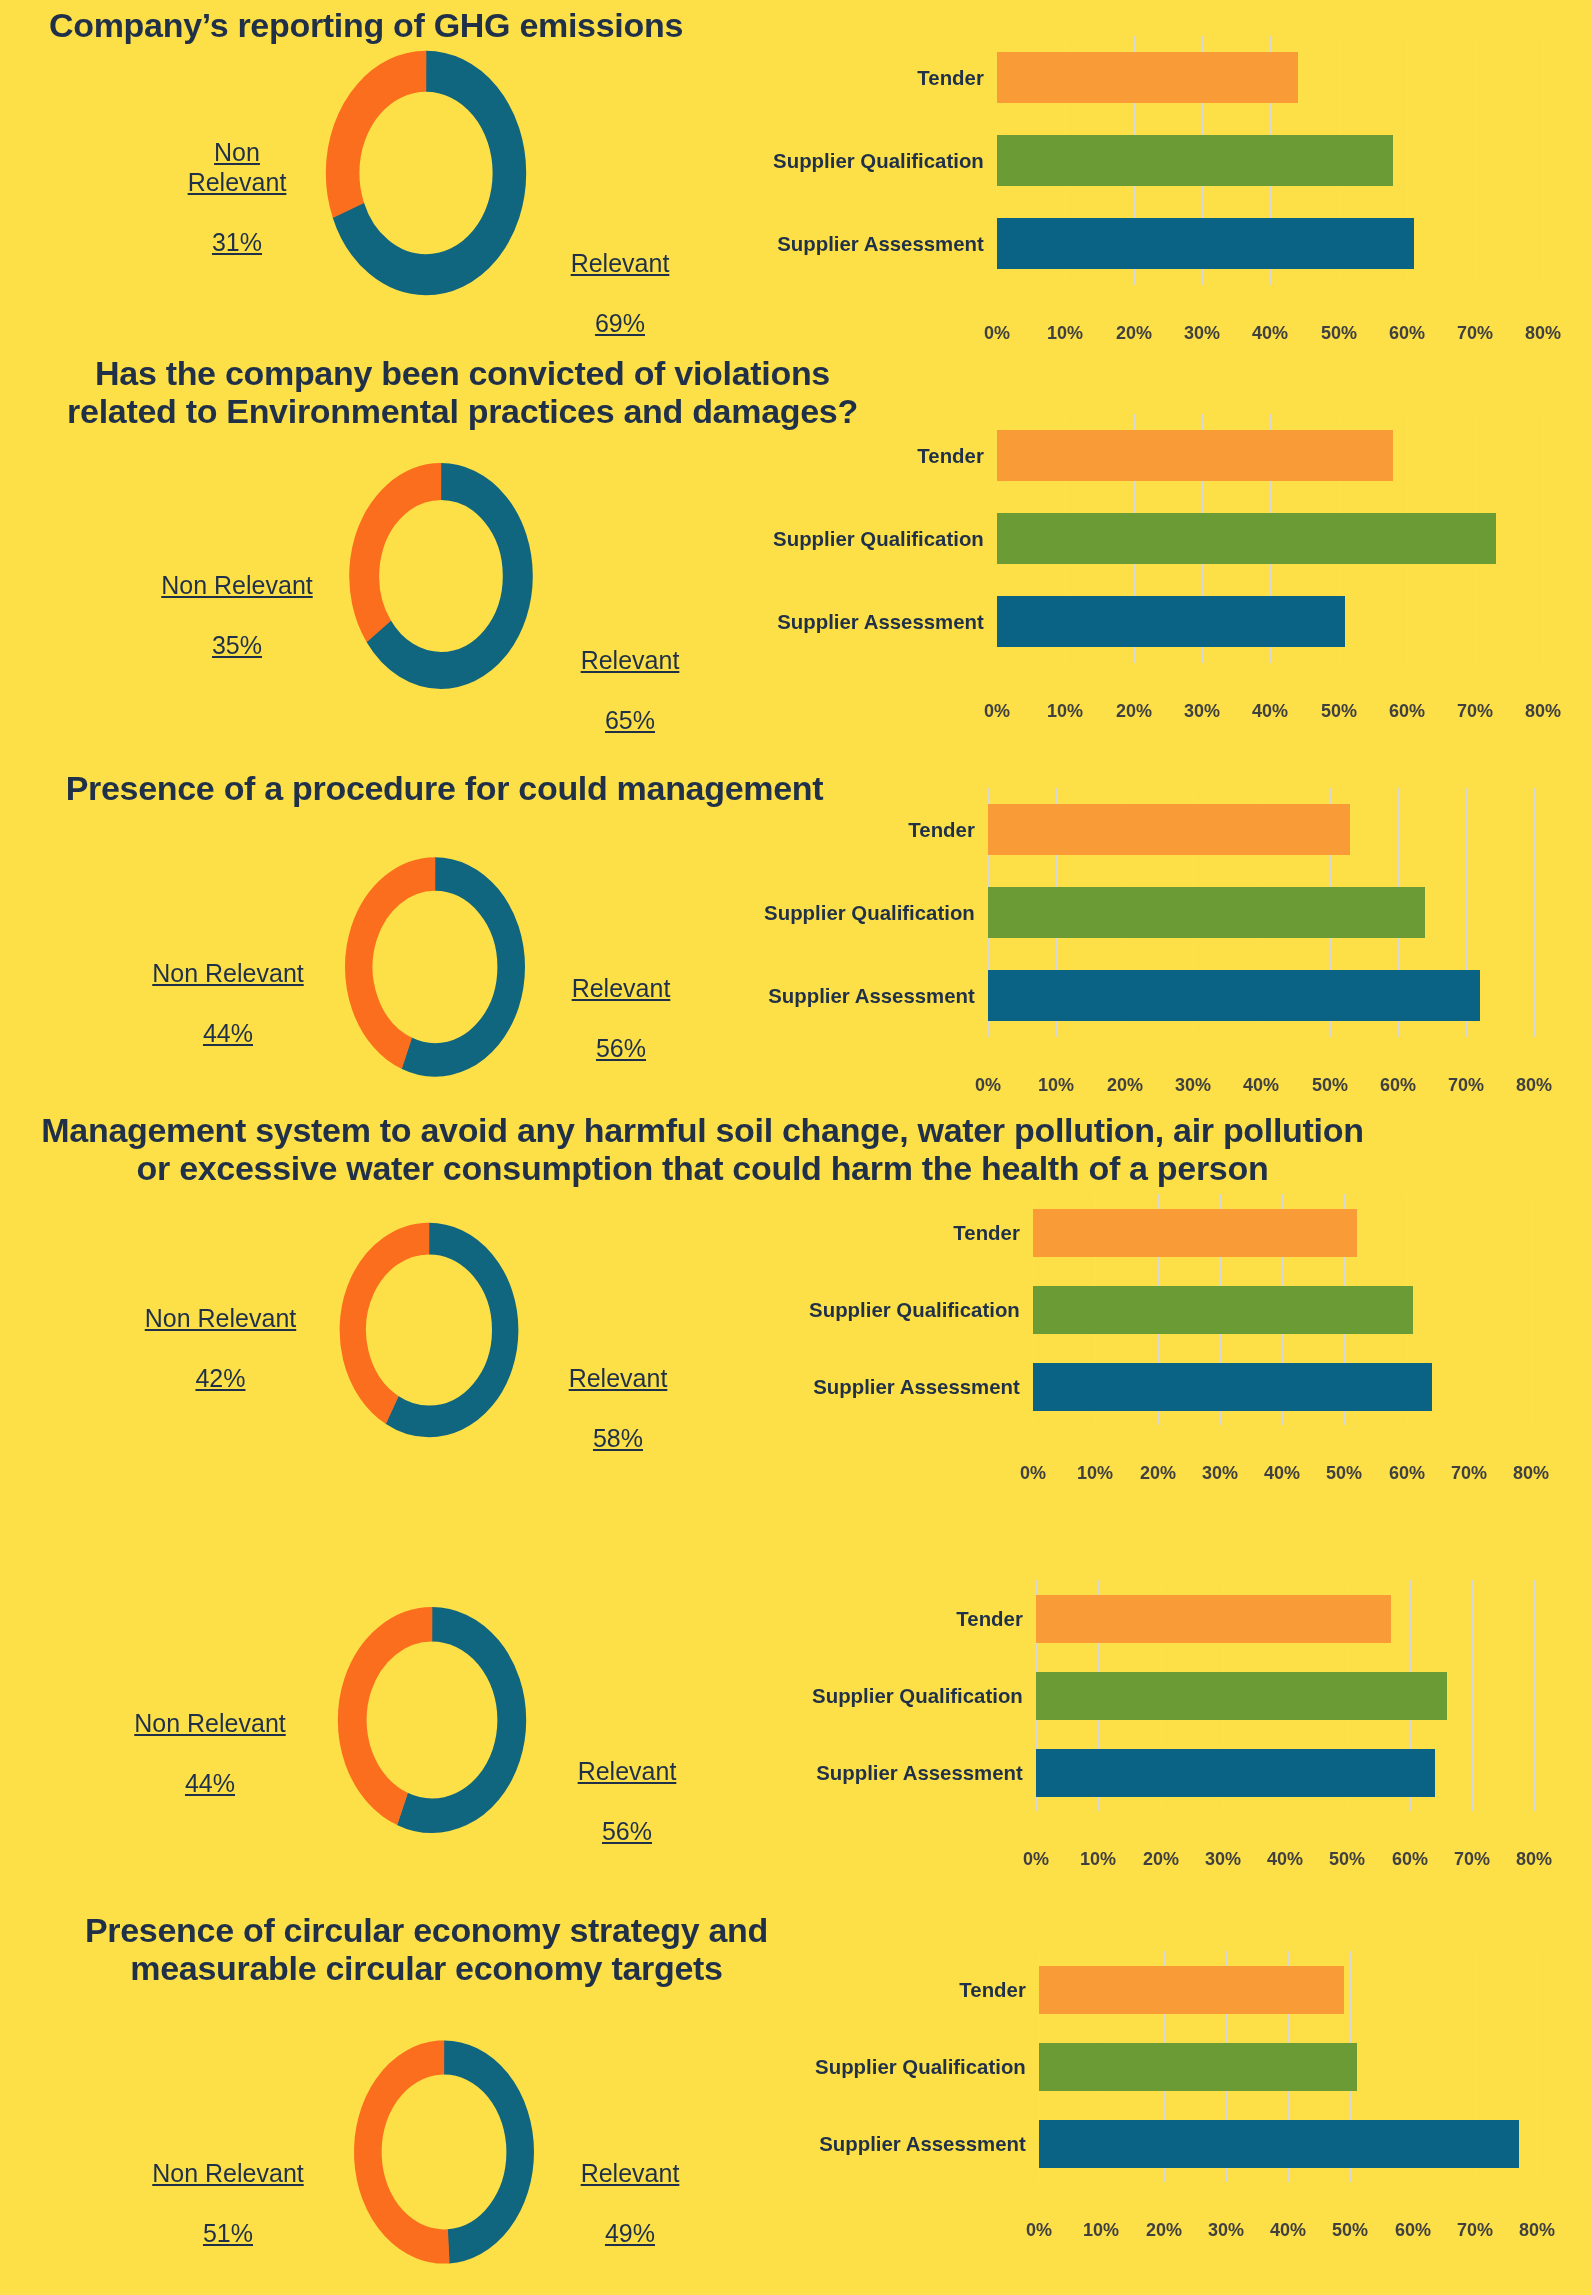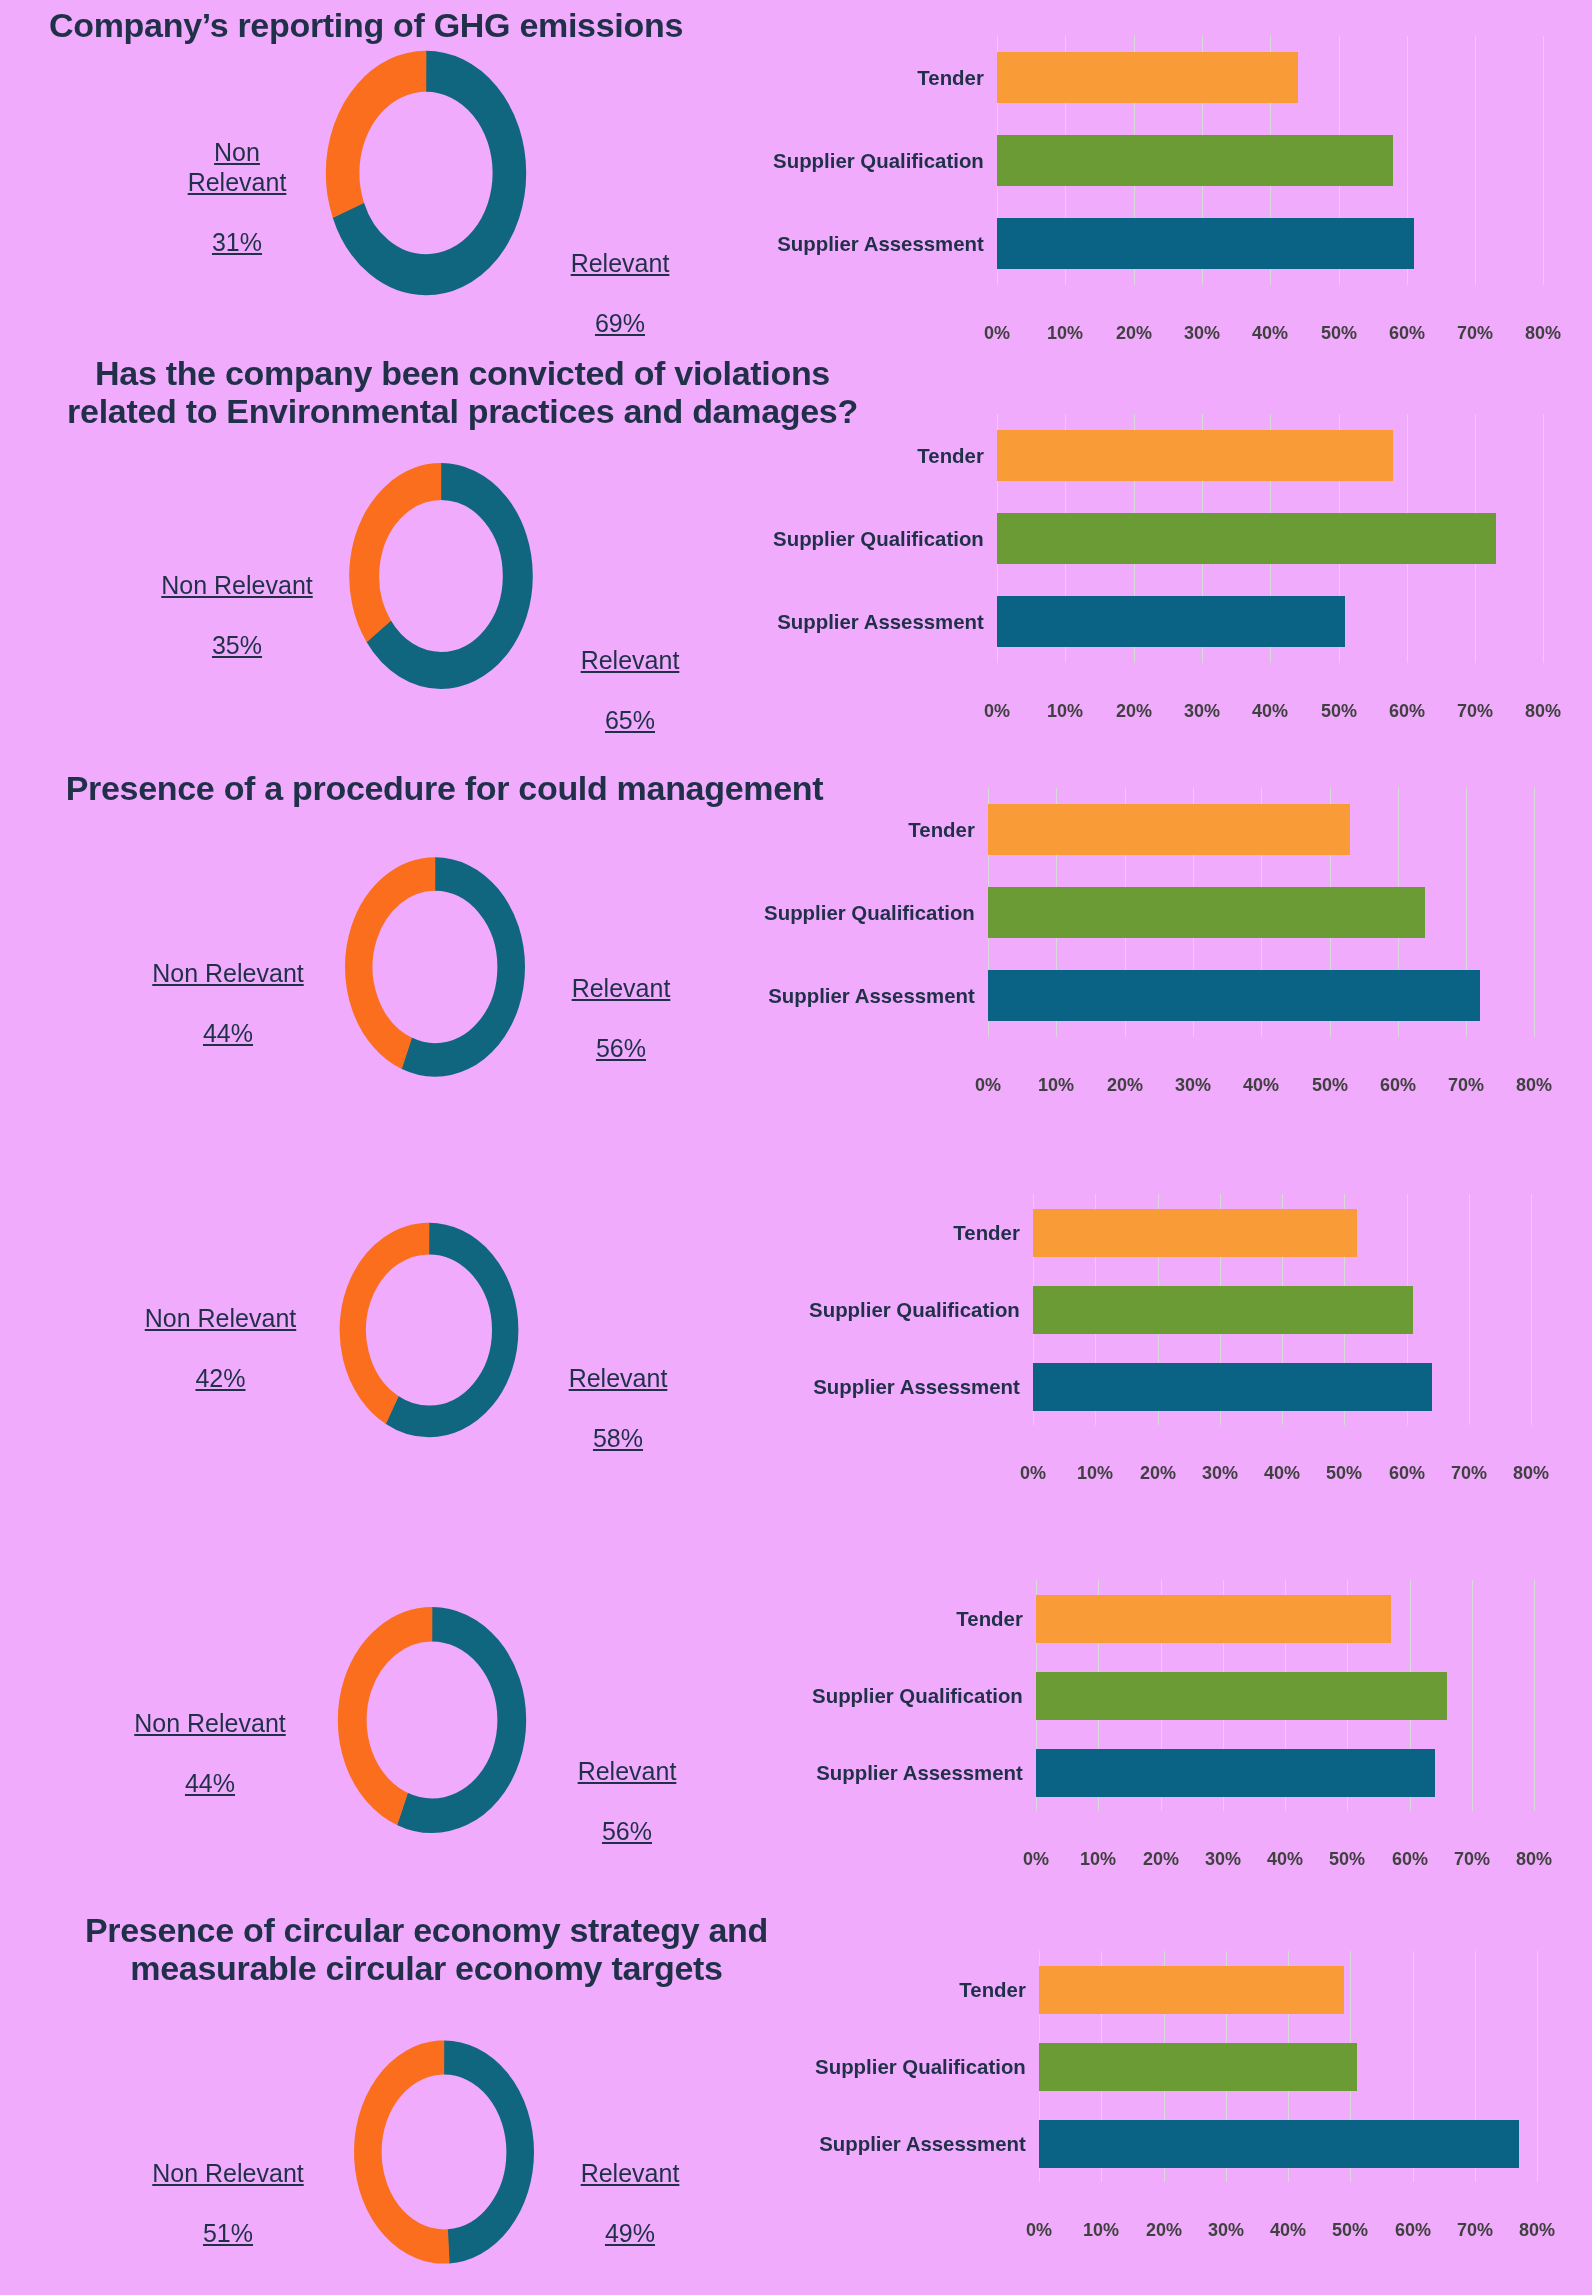--- a/index.html
+++ b/index.html
@@ -2,21 +2,21 @@
 <html style="font-size:9.6px"><head>
 <meta charset="utf-8">
 <style>
   html,body{margin:0;padding:0;background:#ffffff;}
   body{
     width:1593px;
     font-family:"Liberation Sans", sans-serif;
     color:#1F3048;
     -webkit-font-smoothing:antialiased;
   }
-  .page{position:relative;width:1593px;height:2295px;overflow:hidden;background:#f0abfc;}
+  .page{position:relative;width:1593px;height:2295px;overflow:hidden;background:#fde047;}
 
   
   .section{position:absolute;left:0;width:1593px;}
 
   .sec-title{
     text-align:center;
     font-weight:bold;
     color:#1F3048;
     letter-spacing:-0.3px;
     line-height:1.12;
@@ -251,20 +251,22 @@
           <div class="bc-tick" style="left: 273px;">40%</div>
           <div class="bc-tick" style="left: 342px;">50%</div>
           <div class="bc-tick" style="left: 410px;">60%</div>
           <div class="bc-tick" style="left: 478px;">70%</div>
           <div class="bc-tick" style="left: 546px;">80%</div>
         </div>
     </div>
   </div>
 
   <div class="section" style="top:1105px;height:438px;">
+    <div class="sec-title" style="position:absolute;left:6px;top:6px;width:1393px;font-size:34px;white-space:pre-line;">Management system to avoid any harmful soil change, water pollution, air pollution
+or excessive water consumption that could harm the health of a person</div>
 
     <div class="donut-wrap" style="left:303px;top:99px;width:252px;height:252px;">
       <svg class="donut-svg" width="252" height="252" viewBox="0 0 420 420">
         <g transform="translate(210,210)">
           <g transform="scale(1,1.2)">
             <circle r="127" fill="none" stroke="#10657F" stroke-width="44" stroke-dasharray="462.9 335.0" transform="rotate(-90)"></circle>
             <circle r="127" fill="none" stroke="#FB6E1D" stroke-width="44" stroke-dasharray="335.0 462.9" transform="rotate(-90) rotate(208.8)"></circle>
           </g>
         </g>
       </svg>

